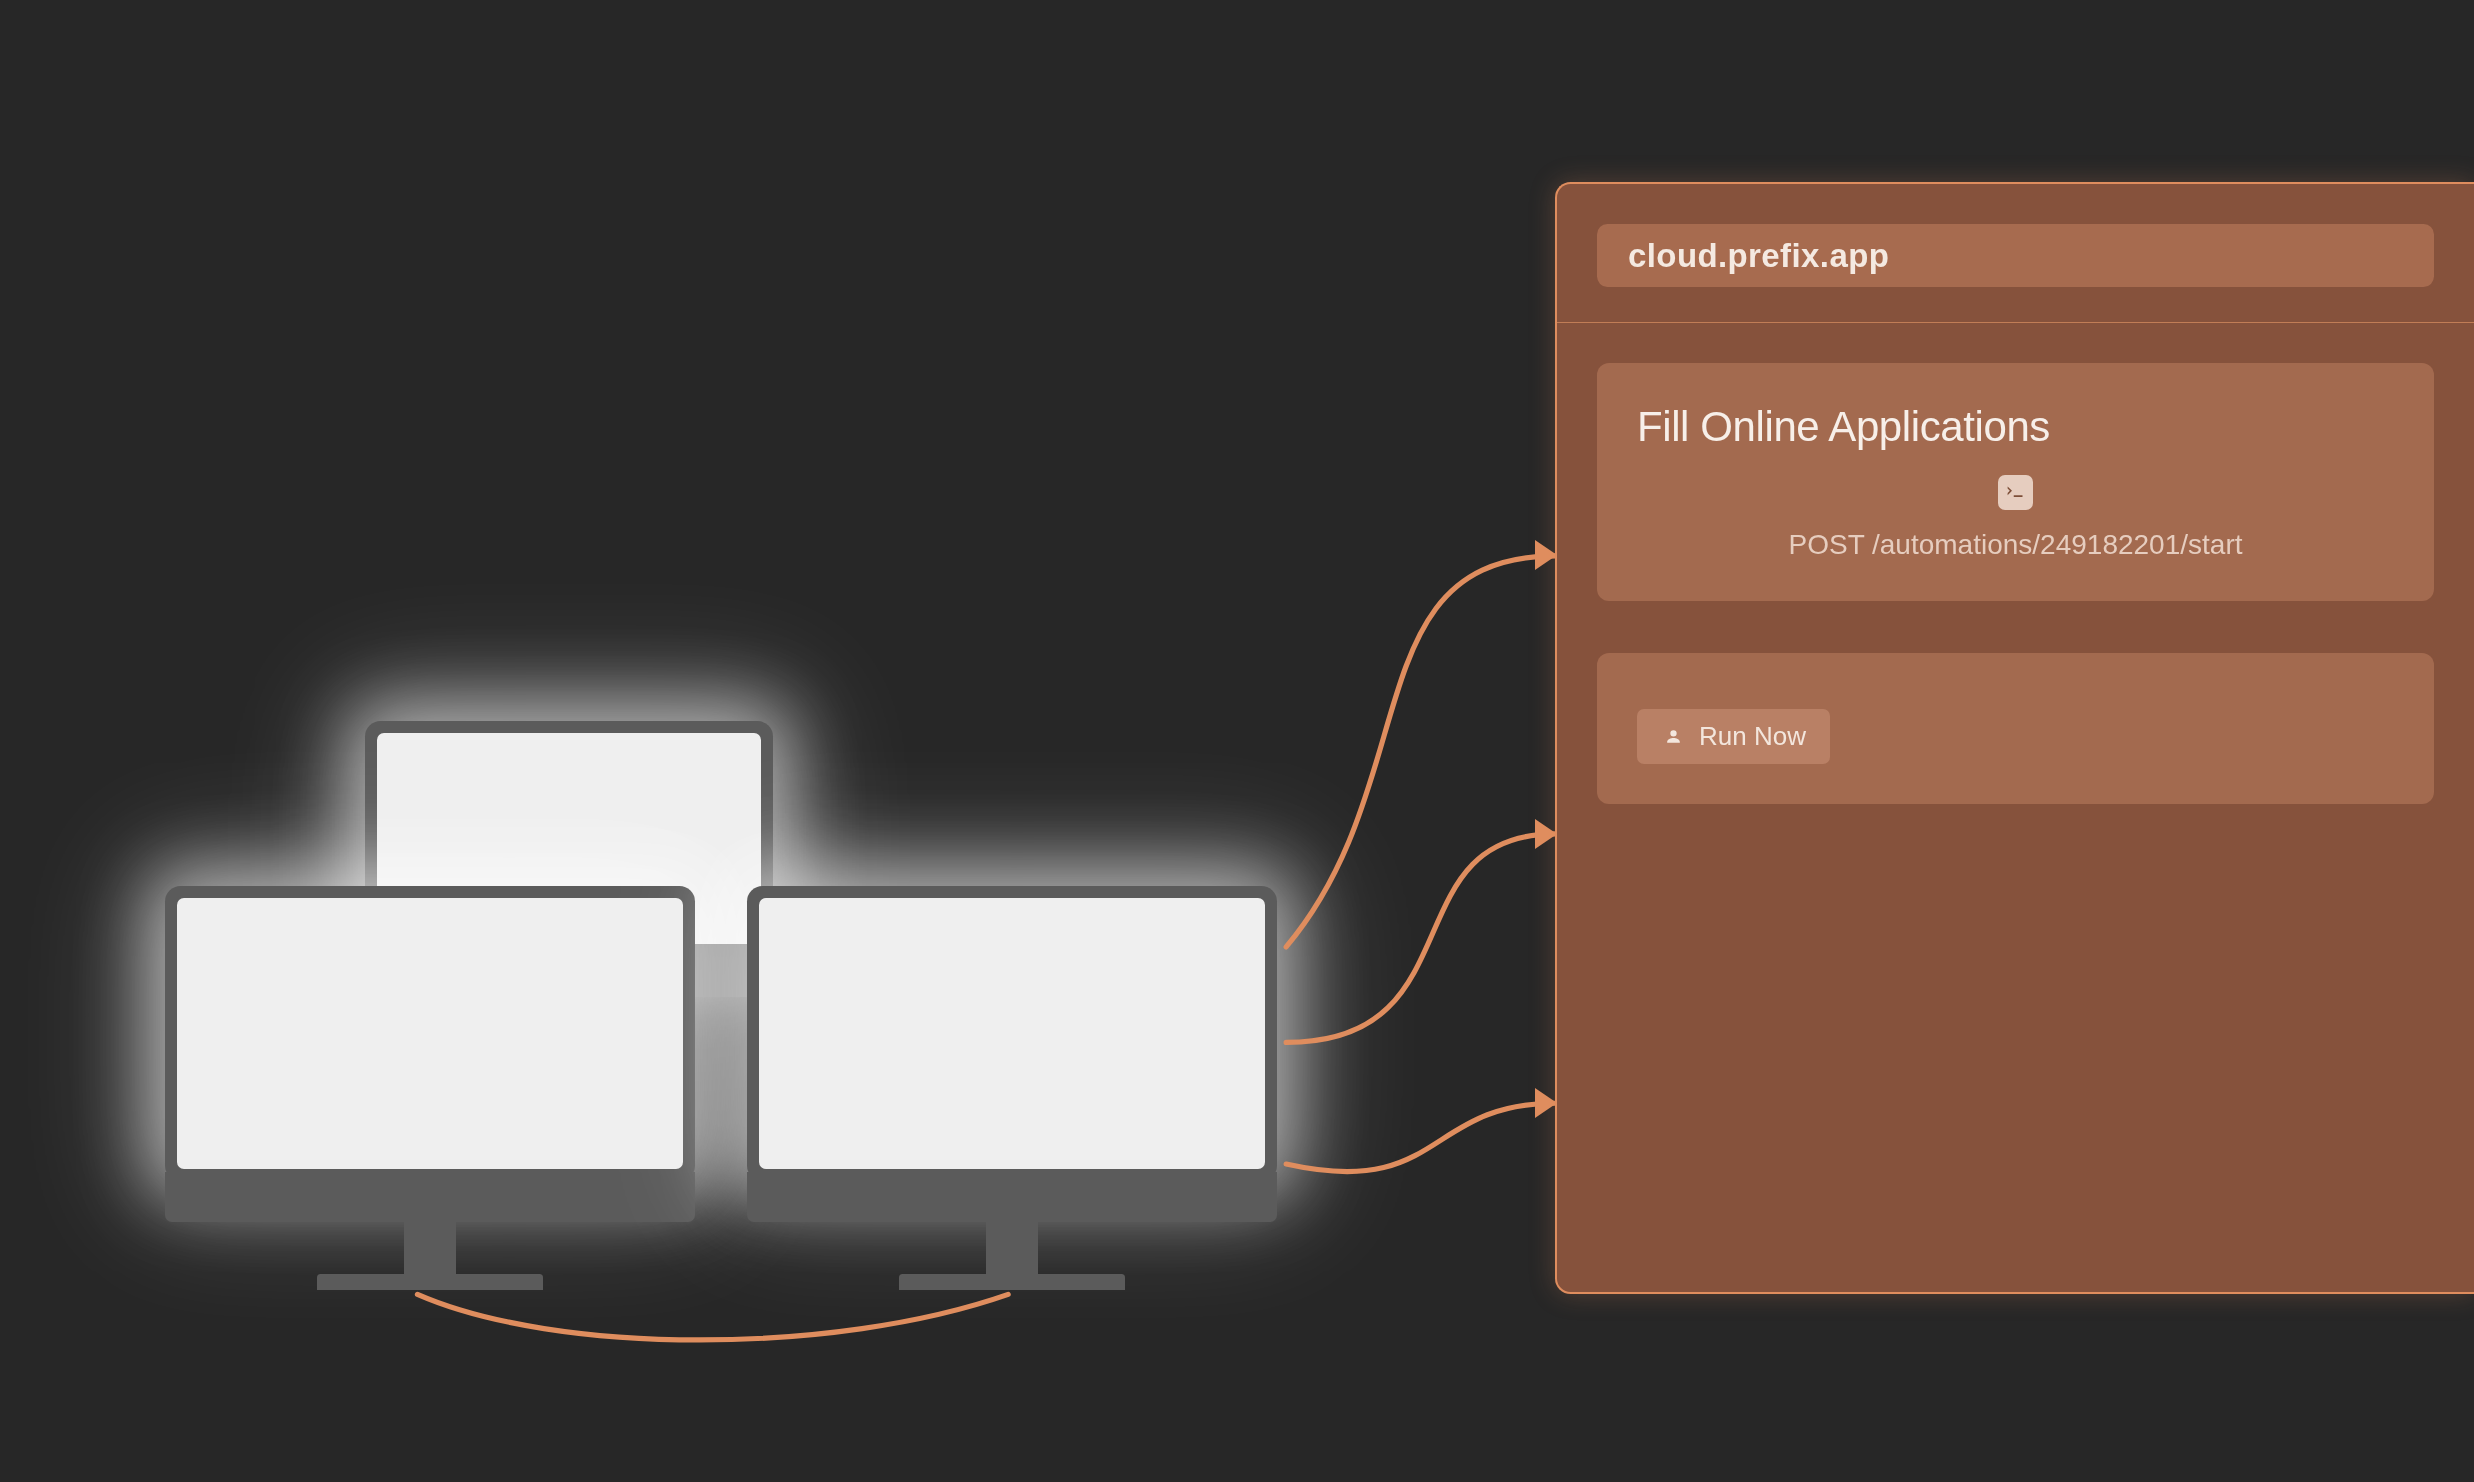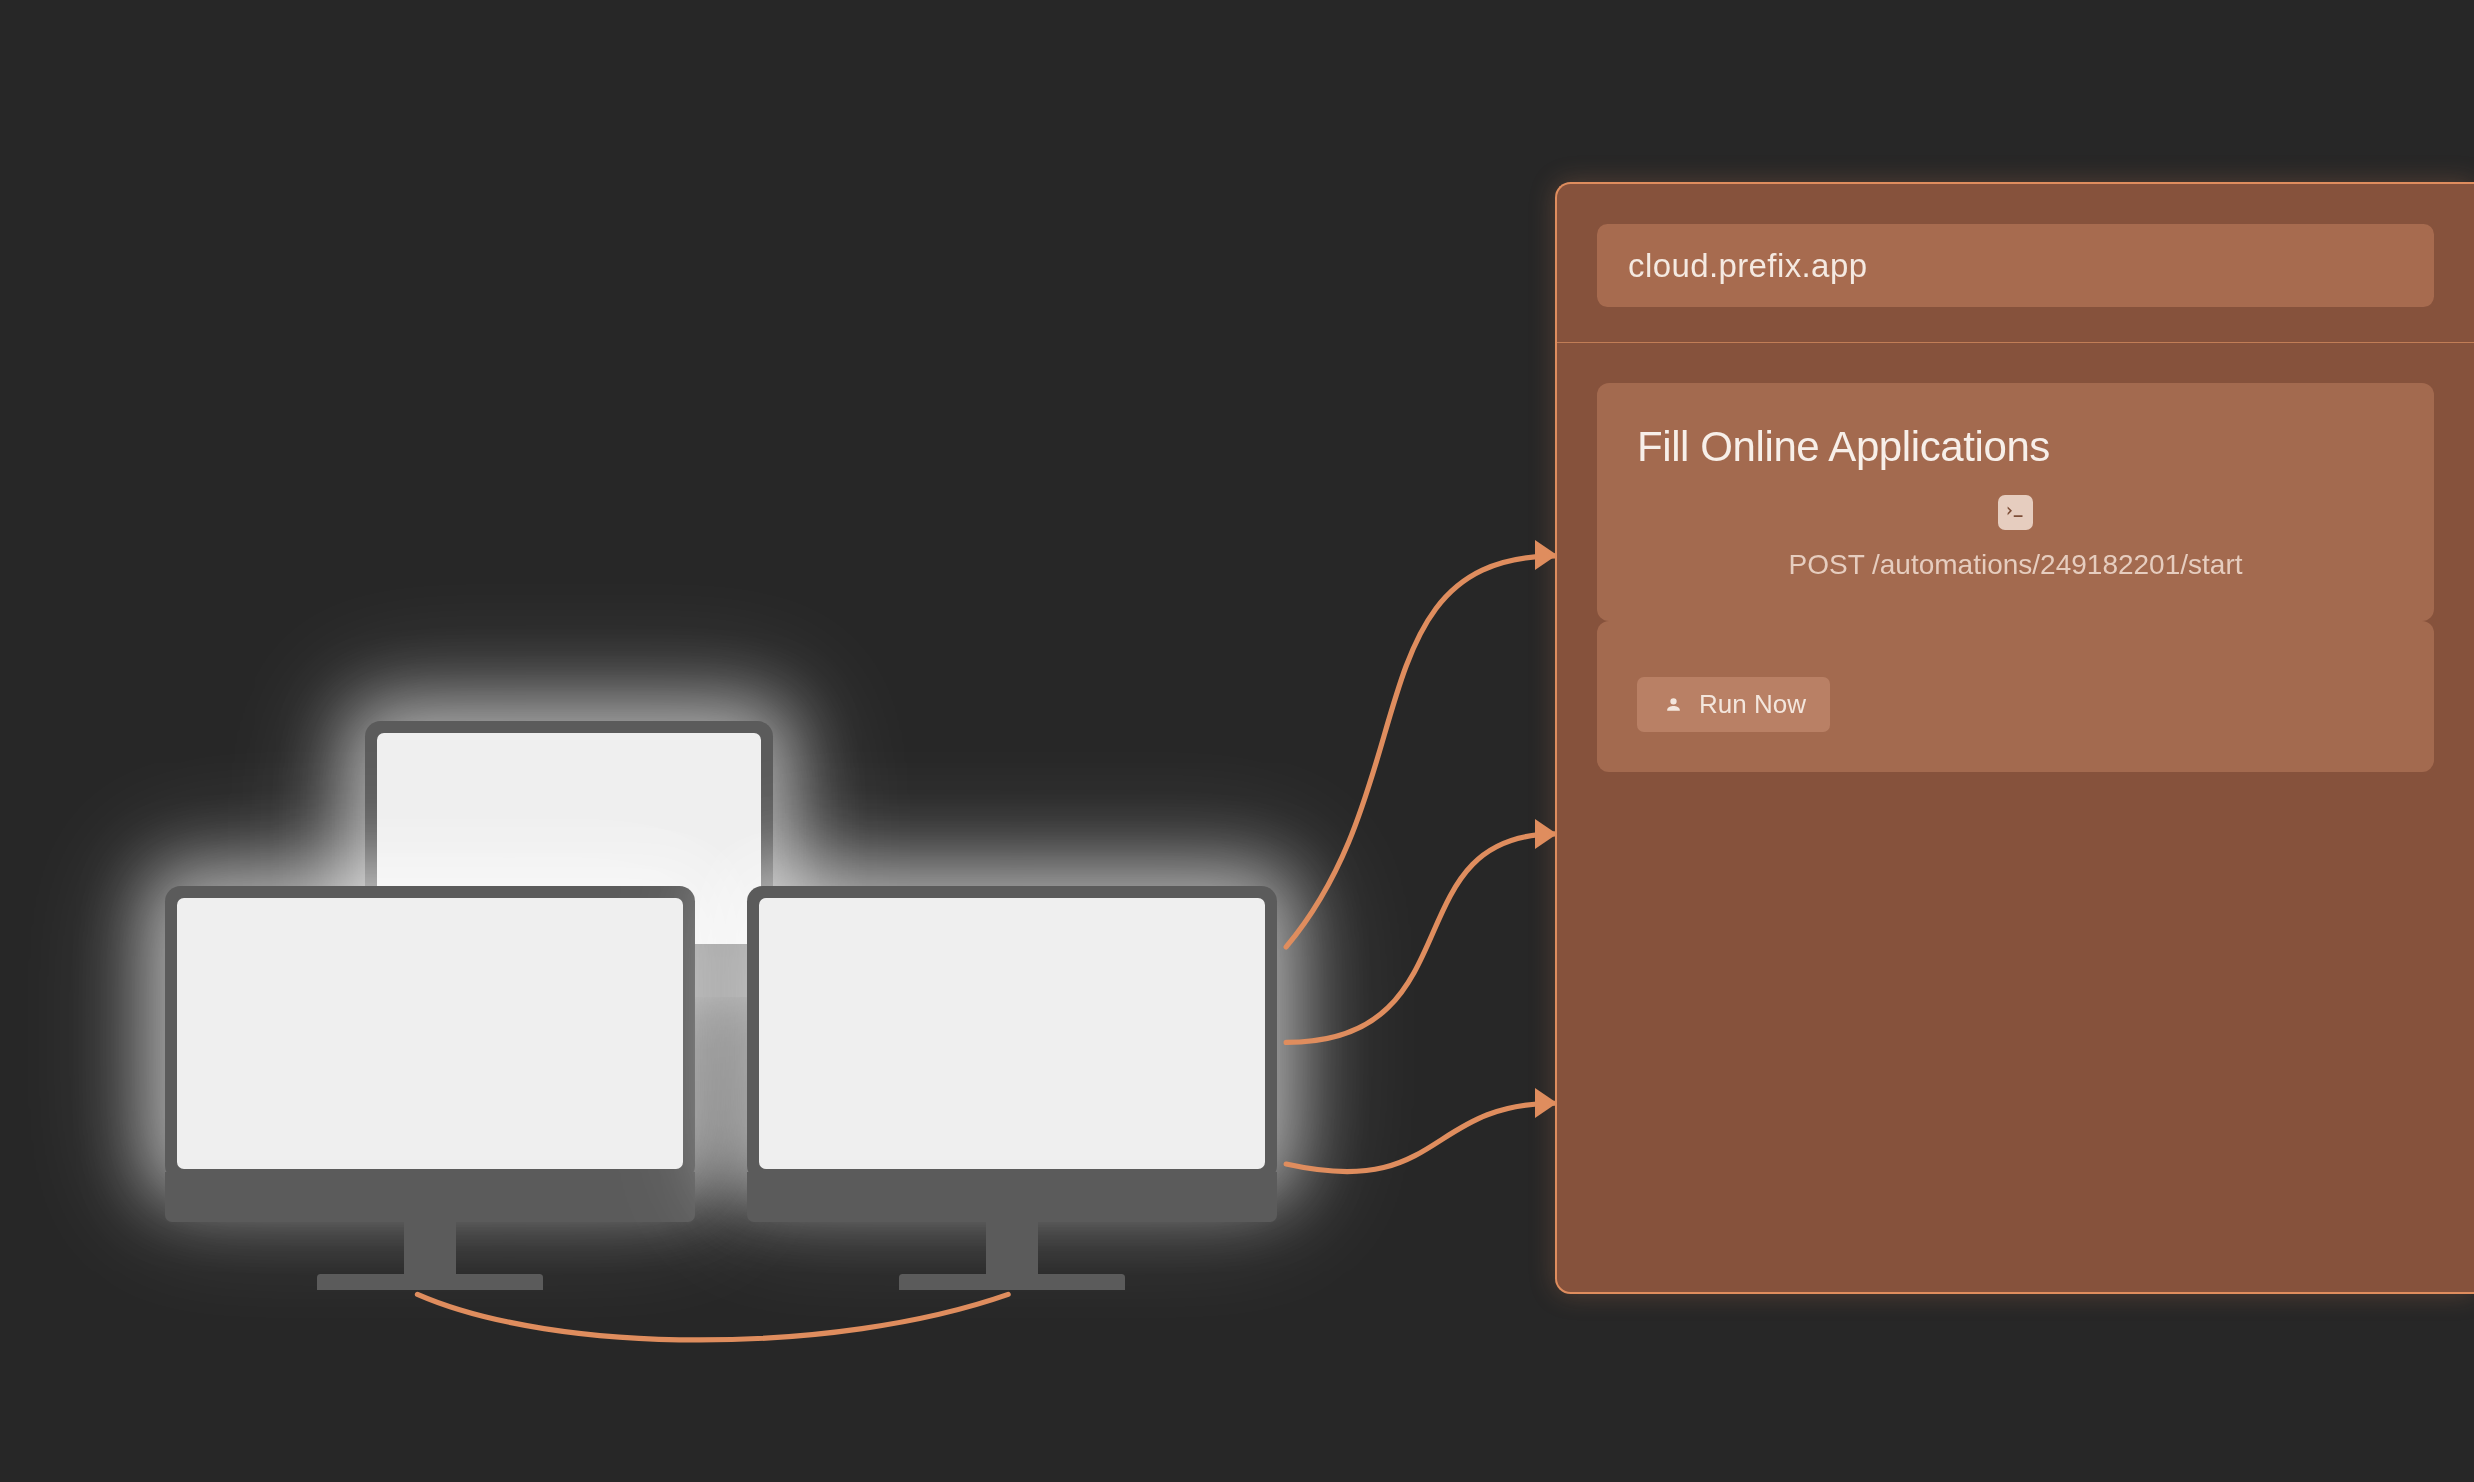--- a/index.html
+++ b/index.html
@@ -96,34 +96,36 @@
     z-index: 4;
     display: flex;
     flex-direction: column;
   }
   .cloud-urlbar-wrap {
     padding: 40px 40px 35px 40px;
     border-bottom: 1.7px solid #c17d56;
   }
   .cloud-urlbar {
     background: #a76b4f;
-    height: 83px;
+    height: 63px;
     border-radius: 10.4px;
     display: flex;
     align-items: center;
     padding: 0 31px;
     color: #f4e9e1;
     font-size: 33px;
     letter-spacing: 0.4px;
+    font-weight: bold;
   }
   .cloud-body {
     flex: 1;
     padding: 40px 40px 16px 40px;
     display: flex;
     flex-direction: column;
+    gap: 52px;
   }
   .card {
     background: #a36a4f;
     border-radius: 12px;
     padding: 40px 40px 40px 40px;
   }
   .card-title {
     color: #f7efe9;
     font-size: 42px;
     font-weight: 400;

